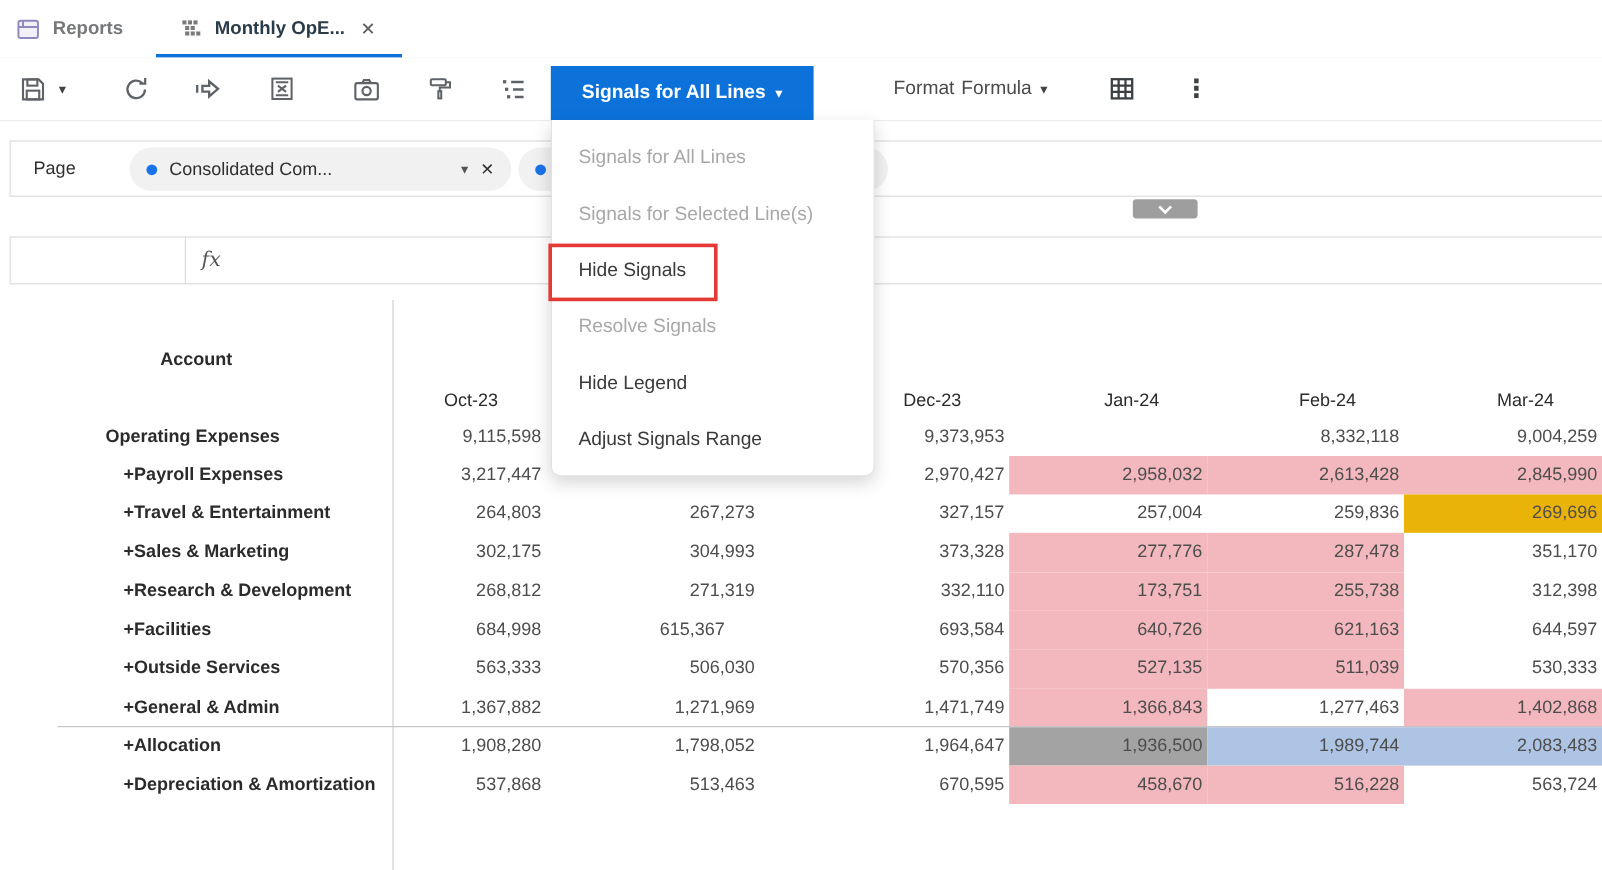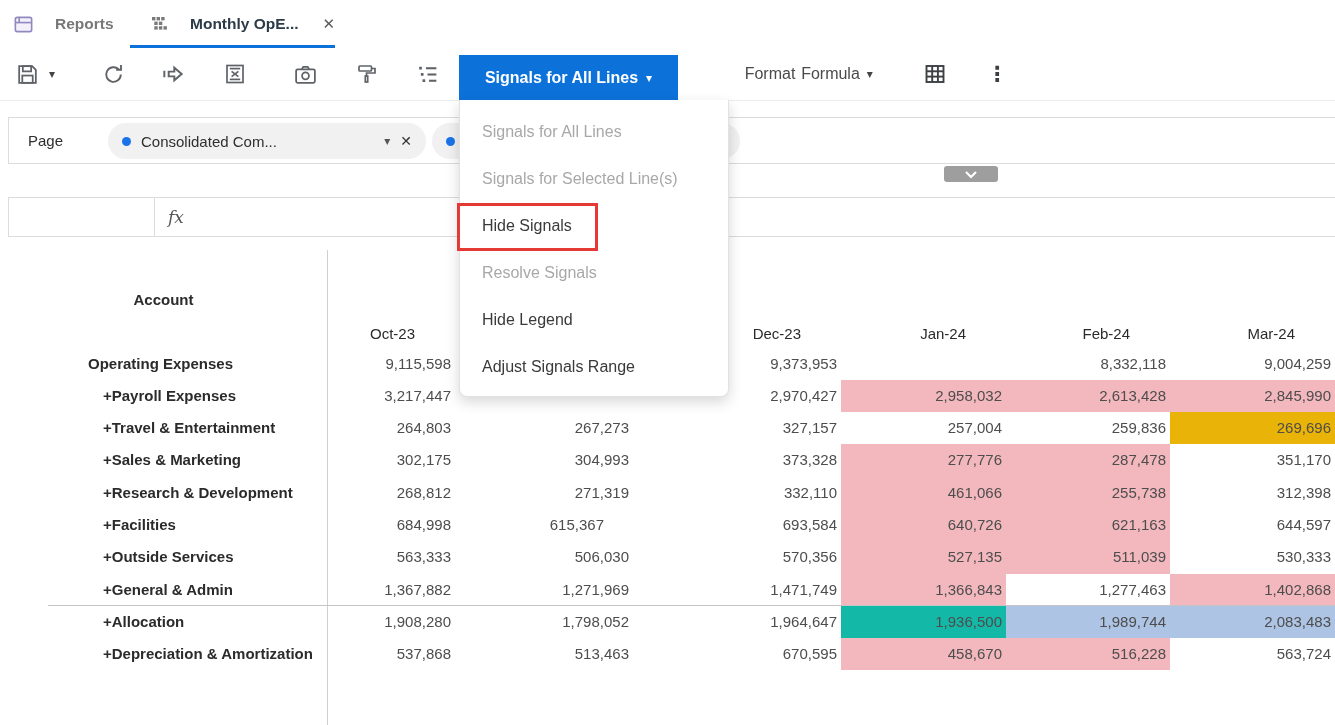--- a/index.html
+++ b/index.html
@@ -1,21 +1,21 @@
 <!DOCTYPE html>
 <html><head>
 <meta charset="utf-8">
 <style>
   html,body{margin:0;padding:0;}
   body{font-family:"Liberation Sans","DejaVu Sans",sans-serif;background:#fff;}
   #stage{position:relative;width:1335px;height:725px;overflow:hidden;background:#fff;}
   .abs{position:absolute;}
   
   #tabbar{left:0;top:0;width:1335px;height:48px;border-bottom:1px solid #e9e9e9;background:#fff;}
-  .tab{position:absolute;top:0;height:48px;display:flex;align-items:center;gap:20px;}
+  .tab{position:absolute;top:0;height:48px;display:flex;align-items:center;gap:9px;}
   .tab-label{font-size:15.5px;font-weight:bold;}
   #tab-reports{left:12px;}
   #tab-reports .tab-label{color:#77787a;}
   #tab-active{left:150px;}
   #tab-active .tab-label{color:#2b3b48;}
   .tab-close{color:#5a5a5a;font-size:15px;margin-left:4px;cursor:default;}
   #tab-underline{left:130px;top:45px;width:205px;height:3px;background:#0c72da;}
   
   #toolbar{left:0;top:48px;width:1335px;height:52px;background:#fff;border-bottom:1px solid #ececec;}
   .tbtn{position:absolute;top:0;height:52px;display:flex;align-items:center;justify-content:center;color:#5f6368;}
@@ -243,21 +243,21 @@
         <div class="cell" style="left: 633px; width: 208px; height: 32.3px; line-height: 32.3px;">373,328</div>
         <div class="cell" style="left: 841px; width: 165px; height: 32.3px; line-height: 32.3px; background: rgb(242, 184, 189);">277,776</div>
         <div class="cell" style="left: 1006px; width: 164px; height: 32.3px; line-height: 32.3px; background: rgb(242, 184, 189);">287,478</div>
         <div class="cell" style="left: 1170px; width: 165px; height: 32.3px; line-height: 32.3px;">351,170</div>
       </div>
       <div class="trow" style="top: 476.7px; height: 32.3px;">
         <div class="rlabel" style="left: 103px; line-height: 32.3px;">+Research &amp; Development</div>
         <div class="cell" style="left: 327px; width: 128px; height: 32.3px; line-height: 32.3px;">268,812</div>
         <div class="cell" style="left: 455px; width: 178px; height: 32.3px; line-height: 32.3px;">271,319</div>
         <div class="cell" style="left: 633px; width: 208px; height: 32.3px; line-height: 32.3px;">332,110</div>
-        <div class="cell" style="left: 841px; width: 165px; height: 32.3px; line-height: 32.3px; background: rgb(242, 184, 189);">461,066</div>
+        <div class="cell" style="left: 841px; width: 165px; height: 32.3px; line-height: 32.3px; background: rgb(242, 184, 189);">173,751</div>
         <div class="cell" style="left: 1006px; width: 164px; height: 32.3px; line-height: 32.3px; background: rgb(242, 184, 189);">255,738</div>
         <div class="cell" style="left: 1170px; width: 165px; height: 32.3px; line-height: 32.3px;">312,398</div>
       </div>
       <div class="trow" style="top: 509px; height: 32.3px;">
         <div class="rlabel" style="left: 103px; line-height: 32.3px;">+Facilities</div>
         <div class="cell" style="left: 327px; width: 128px; height: 32.3px; line-height: 32.3px;">684,998</div>
         <div class="cell" style="left: 430px; width: 178px; height: 32.3px; line-height: 32.3px;">615,367</div>
         <div class="cell" style="left: 633px; width: 208px; height: 32.3px; line-height: 32.3px;">693,584</div>
         <div class="cell" style="left: 841px; width: 165px; height: 32.3px; line-height: 32.3px; background: rgb(242, 184, 189);">640,726</div>
         <div class="cell" style="left: 1006px; width: 164px; height: 32.3px; line-height: 32.3px; background: rgb(242, 184, 189);">621,163</div>
@@ -279,21 +279,21 @@
         <div class="cell" style="left: 633px; width: 208px; height: 32.3px; line-height: 32.3px;">1,471,749</div>
         <div class="cell" style="left: 841px; width: 165px; height: 32.3px; line-height: 32.3px; background: rgb(242, 184, 189);">1,366,843</div>
         <div class="cell" style="left: 1006px; width: 164px; height: 32.3px; line-height: 32.3px;">1,277,463</div>
         <div class="cell" style="left: 1170px; width: 165px; height: 32.3px; line-height: 32.3px; background: rgb(242, 184, 189);">1,402,868</div>
       </div>
       <div class="trow" style="top: 605.9px; height: 32.3px;">
         <div class="rlabel" style="left: 103px; line-height: 32.3px;">+Allocation</div>
         <div class="cell" style="left: 327px; width: 128px; height: 32.3px; line-height: 32.3px;">1,908,280</div>
         <div class="cell" style="left: 455px; width: 178px; height: 32.3px; line-height: 32.3px;">1,798,052</div>
         <div class="cell" style="left: 633px; width: 208px; height: 32.3px; line-height: 32.3px;">1,964,647</div>
-        <div class="cell" style="left: 841px; width: 165px; height: 32.3px; line-height: 32.3px; background: #14b8a6;">1,936,500</div>
+        <div class="cell" style="left: 841px; width: 165px; height: 32.3px; line-height: 32.3px; background: #a3a3a3;">1,936,500</div>
         <div class="cell" style="left: 1006px; width: 164px; height: 32.3px; line-height: 32.3px; background: rgb(174, 196, 228);">1,989,744</div>
         <div class="cell" style="left: 1170px; width: 165px; height: 32.3px; line-height: 32.3px; background: rgb(174, 196, 228);">2,083,483</div>
       </div>
       <div class="trow" style="top: 638.2px; height: 32.3px;">
         <div class="rlabel" style="left: 103px; line-height: 32.3px;">+Depreciation &amp; Amortization</div>
         <div class="cell" style="left: 327px; width: 128px; height: 32.3px; line-height: 32.3px;">537,868</div>
         <div class="cell" style="left: 455px; width: 178px; height: 32.3px; line-height: 32.3px;">513,463</div>
         <div class="cell" style="left: 633px; width: 208px; height: 32.3px; line-height: 32.3px;">670,595</div>
         <div class="cell" style="left: 841px; width: 165px; height: 32.3px; line-height: 32.3px; background: rgb(242, 184, 189);">458,670</div>
         <div class="cell" style="left: 1006px; width: 164px; height: 32.3px; line-height: 32.3px; background: rgb(242, 184, 189);">516,228</div>

